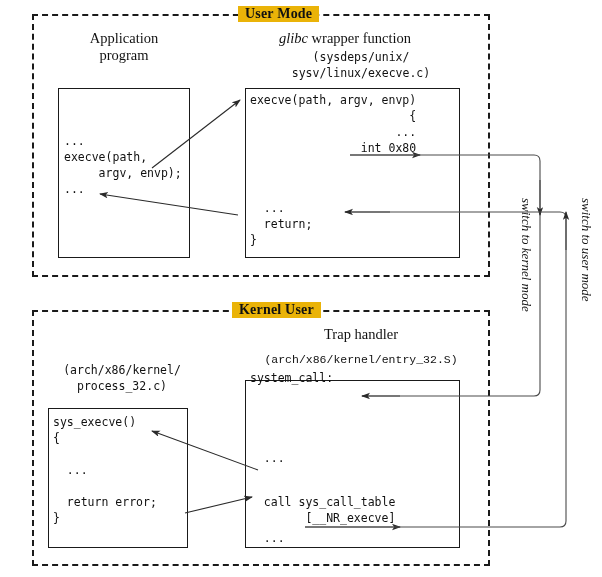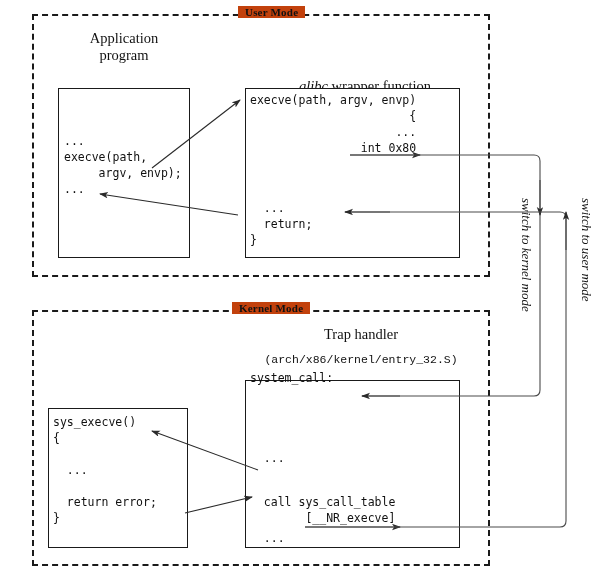--- a/index.html
+++ b/index.html
@@ -21,24 +21,24 @@
   .mode-region {
     position: absolute;
     border: 2px dashed #1a1a1a;
     box-sizing: border-box;
   }
   #user-mode-region  { left: 32px; top: 14px;  width: 458px; height: 263px; }
   #kernel-mode-region{ left: 32px; top: 310px; width: 458px; height: 256px; }
 
   .mode-label {
     position: absolute;
-    background: #c2410c;
+    background: #eab308;
     font-family: "Liberation Serif", serif;
     font-weight: bold;
-    font-size: 11px;
+    font-size: 14px;
     letter-spacing: .2px;
     padding: 0 7px;
     white-space: nowrap;
   }
   #user-mode-label   { left: 238px; top: 6px; }
   #kernel-mode-label { left: 232px; top: 302px; }
 
   
   .col-title {
     position: absolute;
@@ -53,21 +53,21 @@
     position: absolute;
     text-align: center;
     font-family: "DejaVu Sans Mono", monospace;
     font-size: 11.5px;
     line-height: 16px;
     white-space: pre-line;
   }
   .italic-serif { font-style: italic; }
 
   #app-title      { left: 48px;  top: 30px;  width: 152px; }
-  #glibc-title    { left: 240px; top: 30px;  width: 250px; margin-top: 48px; }
+  #glibc-title    { left: 220px; top: 30px;  width: 250px; }
   #glibc-sub      { left: 236px; top: 49px;  width: 250px; }
   #syscall-title  { left: 42px;  top: 326px; width: 160px; }
   #syscall-sub    { left: 42px;  top: 362px; width: 160px; }
   #trap-title     { left: 236px; top: 326px; width: 250px; }
   #trap-sub       { left: 236px; top: 352px; width: 250px; font-family: Liberation Mono, monospace; }
 
   
   .code-box {
     position: absolute;
     border: 1.6px solid #1a1a1a;
@@ -131,39 +131,43 @@
 <div id="canvas">
 
   <div class="mode-region" id="user-mode-region"></div>
   <div class="mode-label" id="user-mode-label">User Mode</div>
 
   <div class="col-title" id="app-title">Application
 program</div>
 
   <div class="col-title" id="glibc-title"><span class="italic-serif">glibc</span><span> wrapper function</span></div>
 
+  <div class="col-sub" id="glibc-sub">(sysdeps/unix/
+sysv/linux/execve.c)</div>
 
   <div class="code-box" id="app-box"></div>
   <div class="code-text" id="app-code">...
 execve(path,
      argv, envp);
 ...</div>
 
   <div class="code-box" id="glibc-box"></div>
   <div class="code-text" id="glibc-code-a">execve(path, argv, envp)
 {
   ...
   int 0x80</div>
   <div class="code-text" id="glibc-code-b">  ...
   return;
 }</div>
 
   <div class="mode-region" id="kernel-mode-region"></div>
-  <div class="mode-label" id="kernel-mode-label">Kernel Mode</div>
-
+  <div class="mode-label" id="kernel-mode-label">Kernel User</div>
+
+  <div class="col-sub" id="syscall-sub">(arch/x86/kernel/
+  process_32.c)</div>
 
   <div class="col-title" id="trap-title">Trap handler</div>
   <div class="col-sub" id="trap-sub">(arch/x86/kernel/entry_32.S)</div>
 
   <div class="code-box" id="sys-box"></div>
   <div class="code-text" id="sys-code">sys_execve()
 {
 
   ...
 

